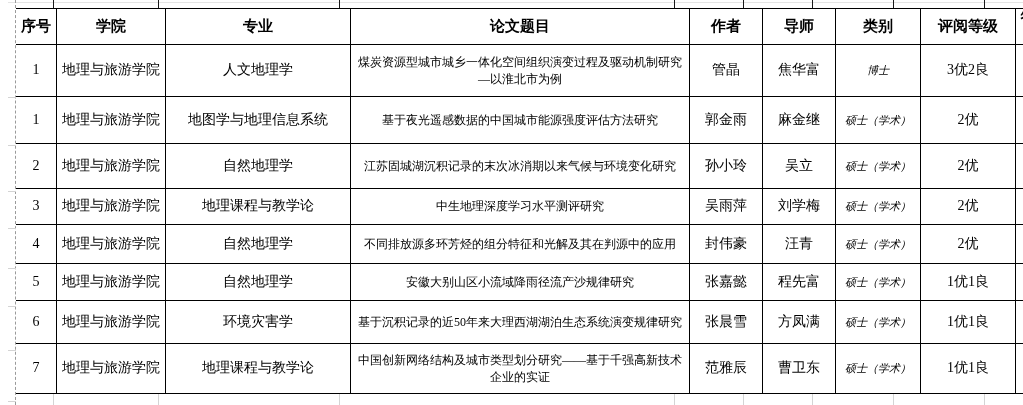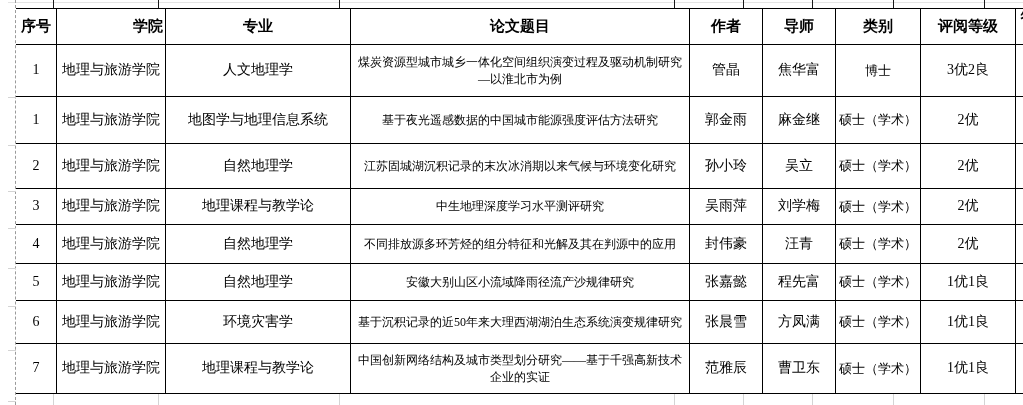--- a/index.html
+++ b/index.html
@@ -31,21 +31,21 @@
     overflow:hidden;
     line-height:1.35;
   }
   .sheet th{
     font-weight:bold;
     font-size:15px;
     line-height:1.15;
   }
   .sheet td{font-size:14px;white-space:nowrap;}
   .sheet td.title-cell{white-space:normal;font-size:12px;}
-  .sheet td.category-cell{font-size:13px;}
+  .sheet td.category-cell{font-size:11px;font-style:italic;}
   .sheet th:first-child,.sheet td:first-child{border-left:none;}
   .sheet th:last-child,.sheet td:last-child{border-right:none;}
   tr.page-break th,tr.page-break td{border-top:1px dashed var(--pagebreak-color);}
   
   .vdash{
     position:absolute;top:0;height:405px;width:0;
     border-left:1px dashed var(--pagebreak-color);
   }
   .vdash.left{left:7px;}
   .vdash.right{left:1018px;}
@@ -64,21 +64,21 @@
 </head>
 <body>
 
 <div class="stage">
   <div class="top-gridline"></div>
 
   <table class="sheet">
     <thead>
       <tr id="header-row" style="height: 36px;">
           <th style="width: 36px;">序号</th>
-          <th style="width: 104px; text-align: right;">学院</th>
+          <th style="width: 104px;">学院</th>
           <th style="width: 180px;">专业</th>
           <th style="width: 334px; text-align: center;">论文题目</th>
           <th style="width: 68px; text-align: center;">作者</th>
           <th style="width: 68px;">导师</th>
           <th style="width: 80px;">类别</th>
           <th style="width: 90px;">评阅等级</th>
           <th style="width: 50px;">答辩成绩</th>
         </tr>
     </thead>
     <tbody id="table-body">

